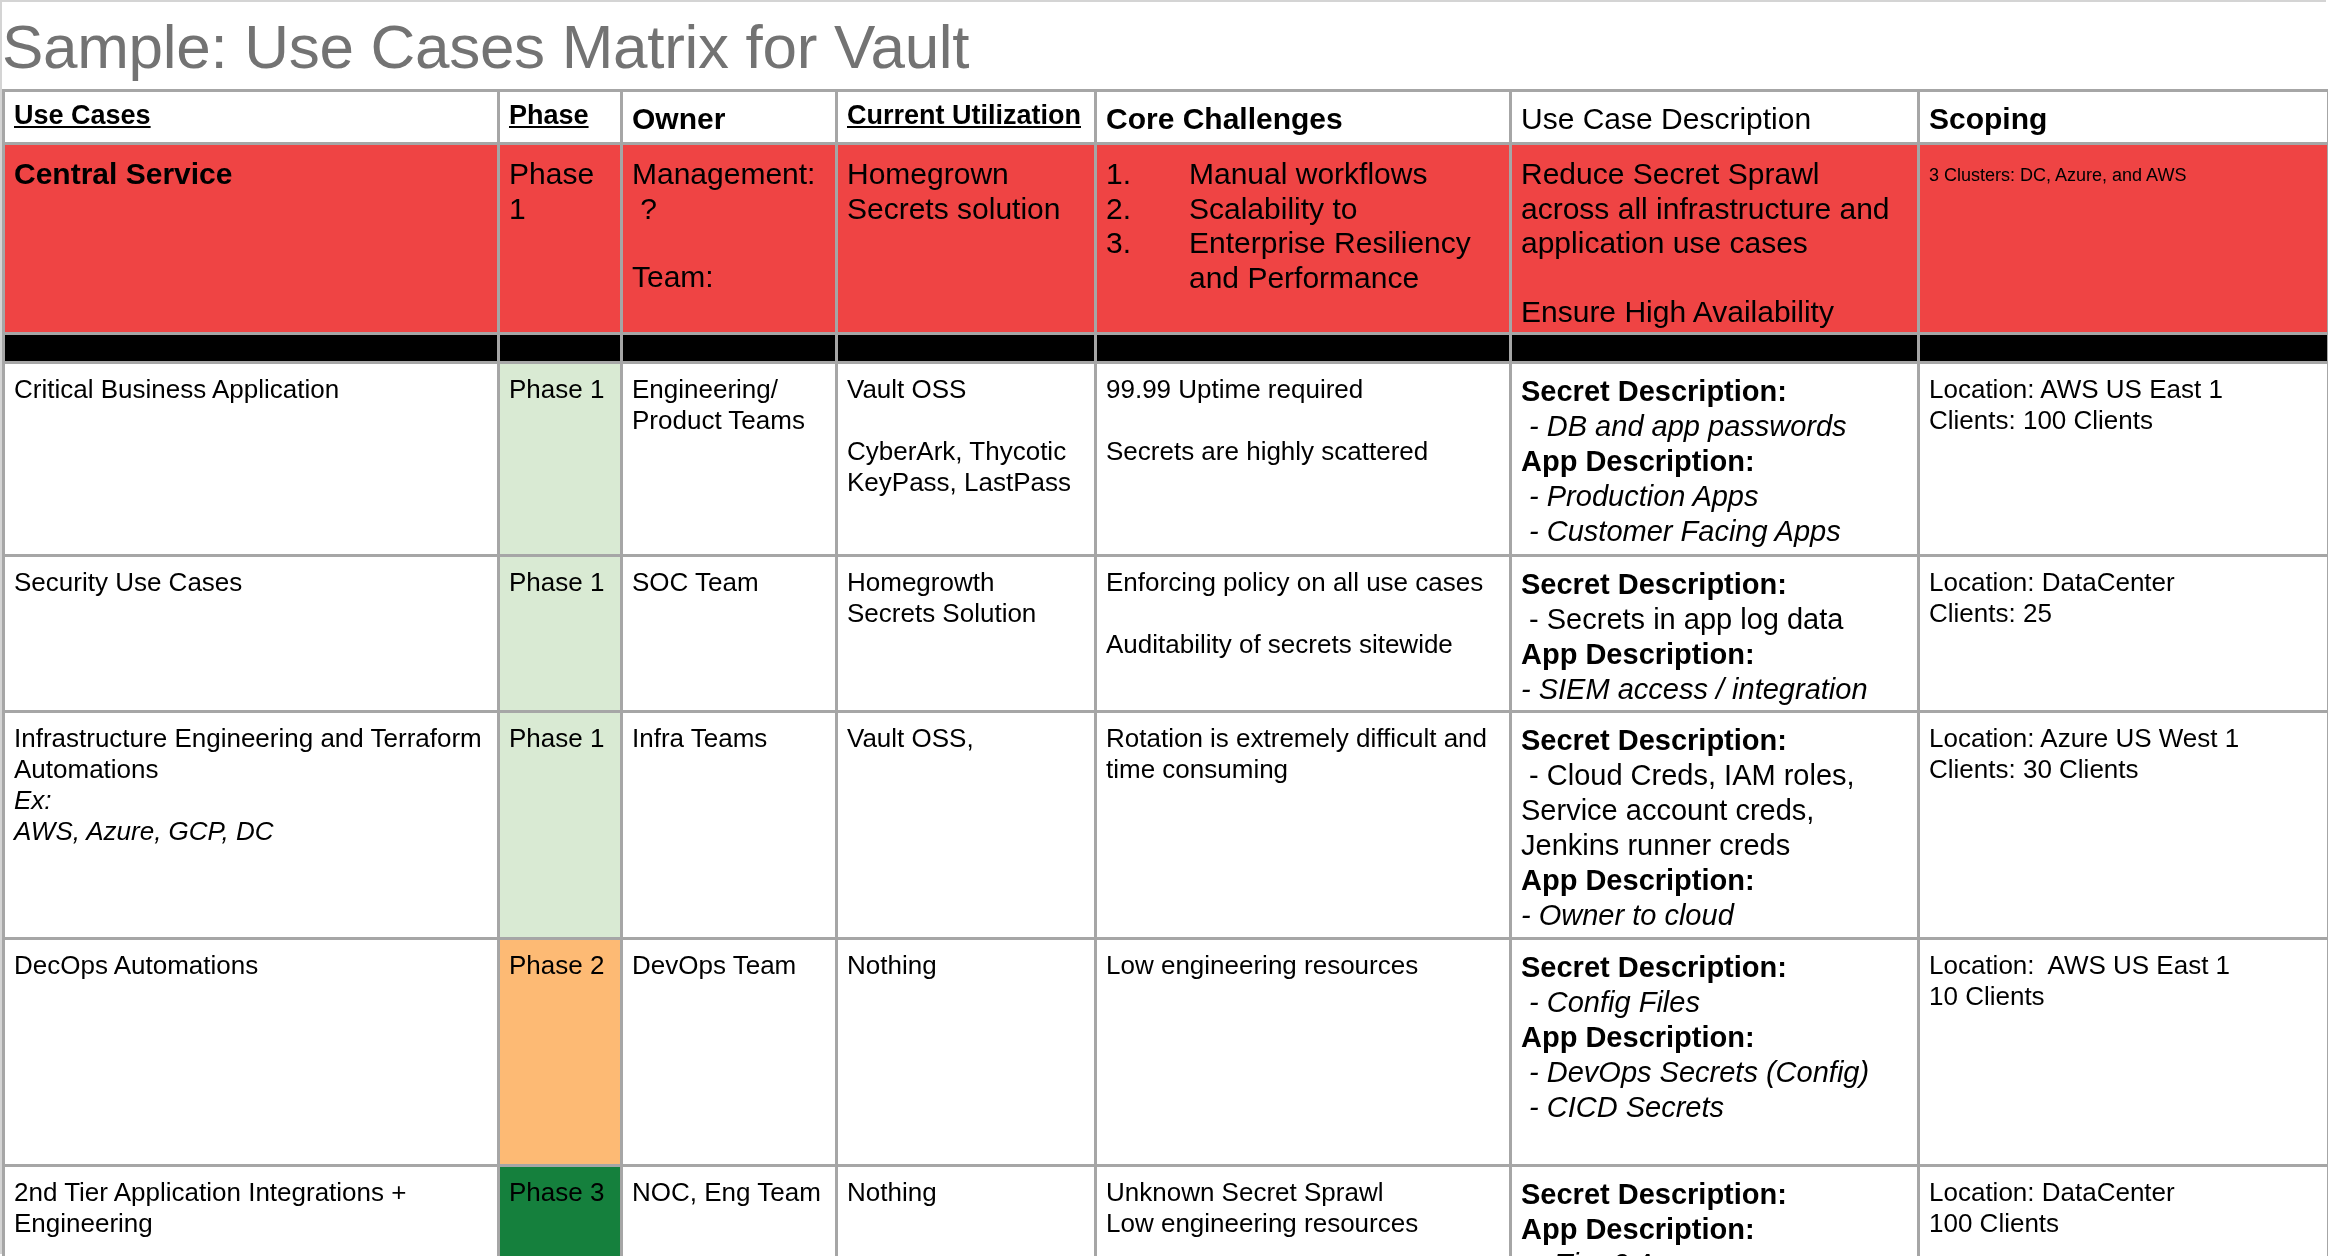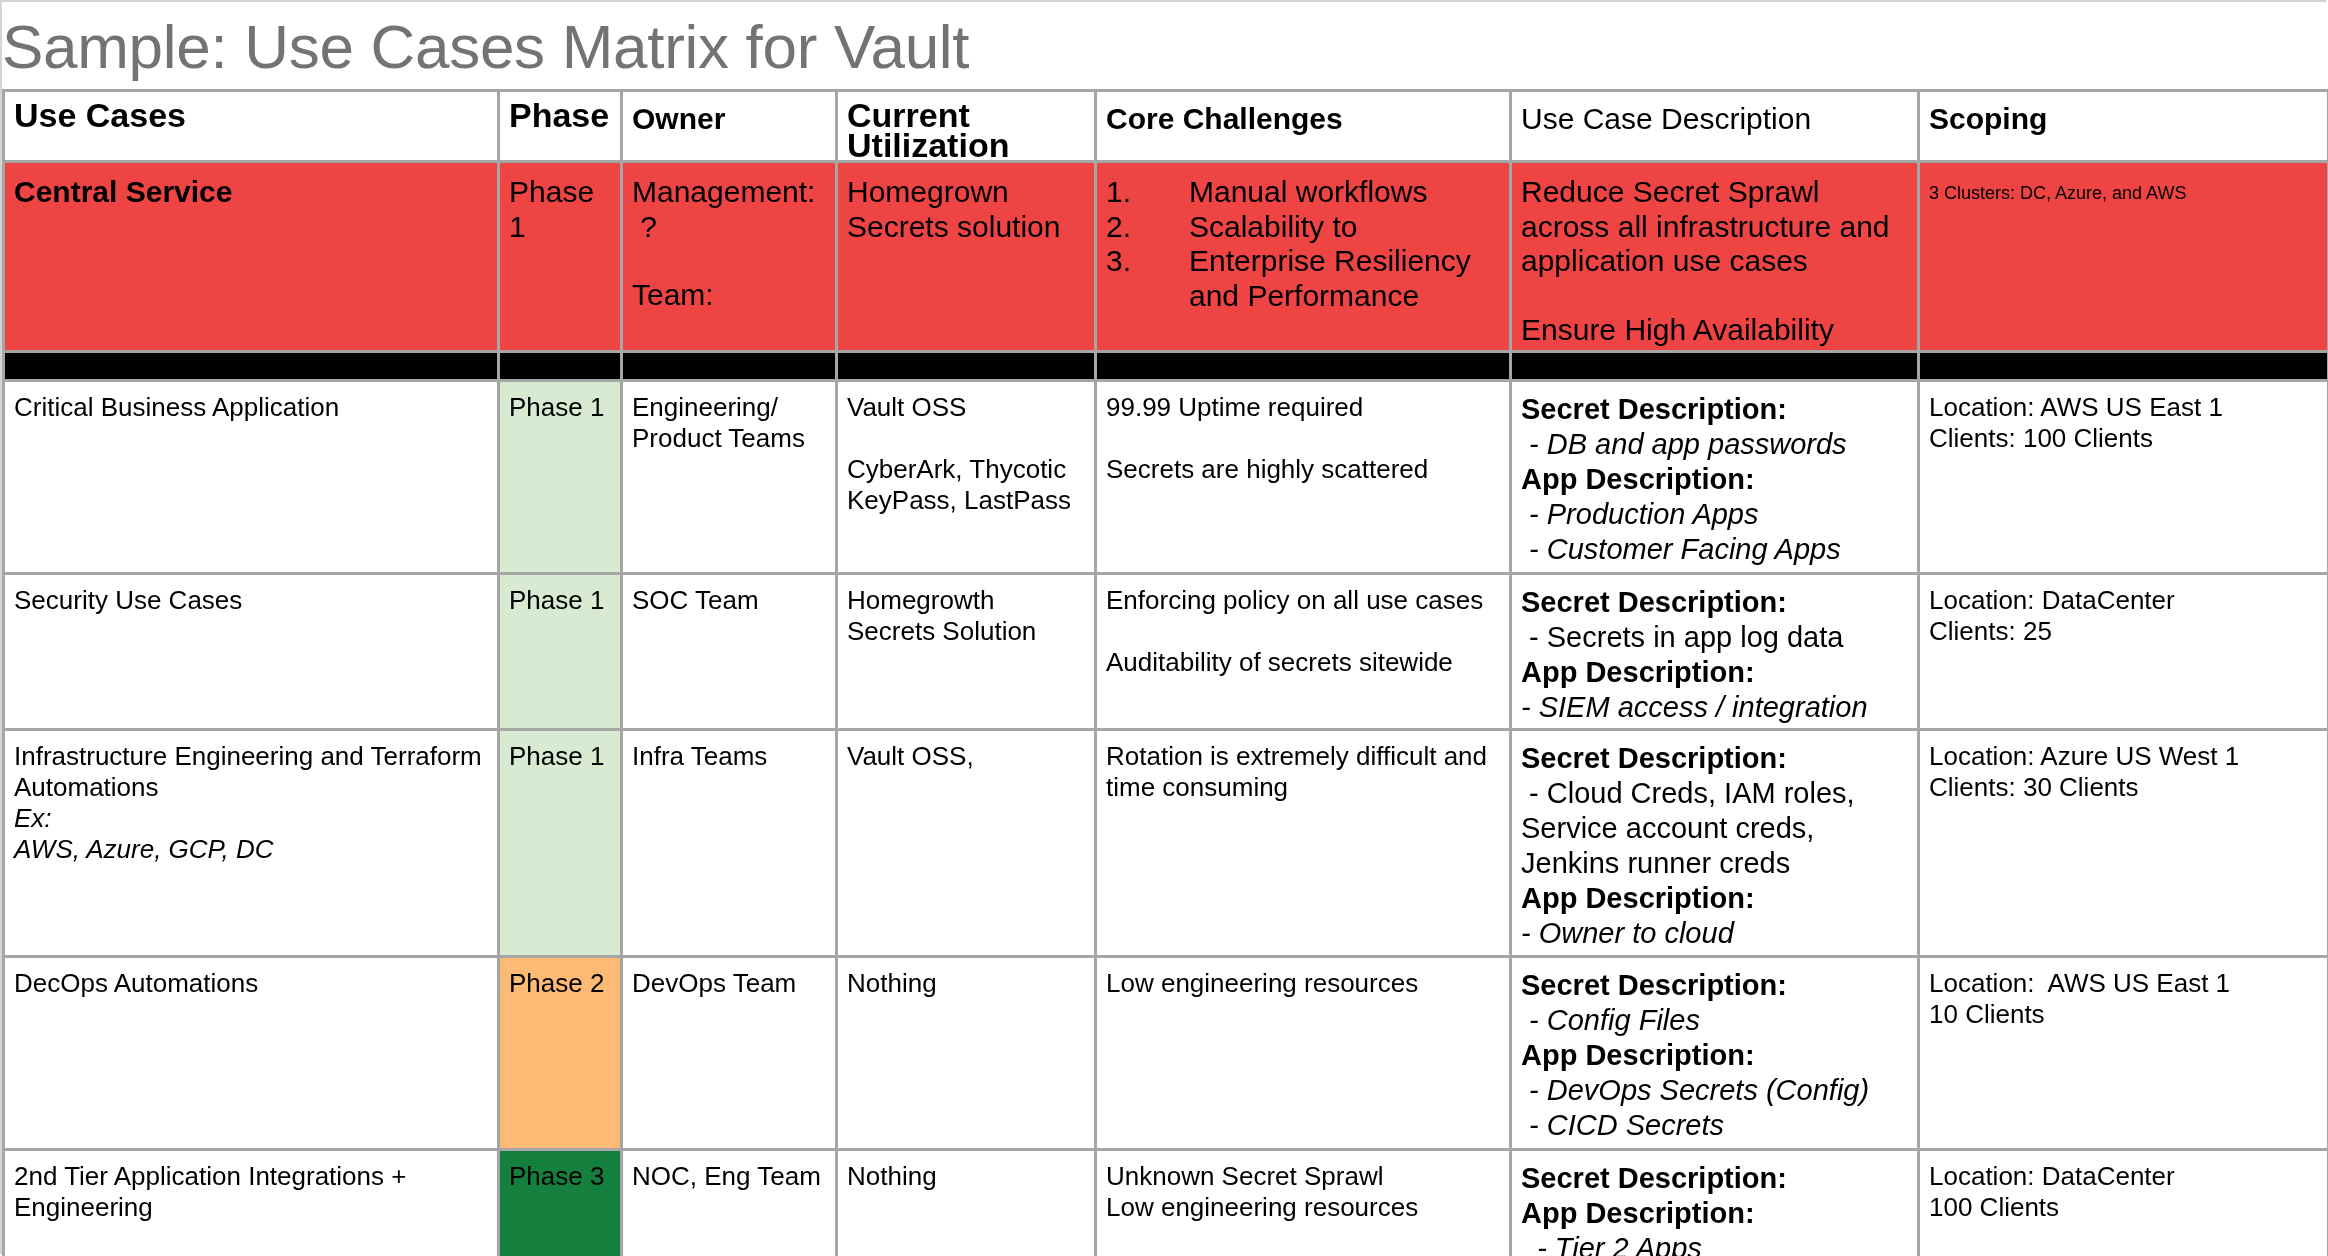--- a/index.html
+++ b/index.html
@@ -7,21 +7,21 @@
          font-family: "Liberation Sans", sans-serif; color: #000; }
   .frame { position: absolute; left: 0; top: 0; width: 2326px; height: 1254px;
            border-top: 2px solid #d4d4d4; border-left: 2px solid #d4d4d4; box-sizing: border-box; }
   .title { position: absolute; left: 2px; top: 8px; font-size: 62px; color: #737373;
            line-height: 78px; white-space: nowrap; letter-spacing: -0.3px; }
   table.matrix { position: absolute; left: 2px; top: 89px; border-collapse: collapse;
                  table-layout: fixed; width: 2325px; }
   table.matrix td, table.matrix th { border: 3px solid #a6a6a6; vertical-align: top;
                  padding: 8px 9px 0 9px; box-sizing: border-box; text-align: left; overflow: hidden; }
   th { font-weight: bold; }
-  .h-small { font-size: 34px; line-height: 30px; padding-top: 8px !important; }
+  .h-small { font-size: 27px; line-height: 30px; padding-top: 8px !important; text-decoration: underline; }
   .h-large { font-size: 30px; line-height: 36px; padding-top: 9px !important; }
   .h-normal { font-weight: normal; font-size: 30px; line-height: 36px; padding-top: 9px !important; }
   tr.header-row { height: 53px; }
   tr.central-row { height: 190px; background: #ef4444; }
   tr.central-row td { font-size: 30px; line-height: 34.5px; padding-top: 12px; }
   tr.central-row td.scoping { font-size: 18px; line-height: 32px; padding-top: 14px; }
   tr.bar-row { height: 29px; background: #000; }
   tr.bar-row td { padding: 0; }
   tr.data-row td { font-size: 26px; line-height: 31px; padding-top: 10px; margin-top: 16px; }
   tr.data-row td.desc { font-size: 29px; line-height: 35px; padding-top: 10px; }
@@ -180,21 +180,21 @@
       <span class="line"> - Cloud Creds, IAM roles, Service account creds, Jenkins runner creds</span>
       <span class="line b">App Description:</span>
       <span class="line i">- Owner to cloud</span>
     </td>
     <td>
       <span class="line">Location: Azure US West 1</span>
       <span class="line">Clients: 30 Clients</span>
     </td>
   </tr>
 
-  <tr class="data-row" style="height:193px">
+  <tr class="data-row" style="height:227px">
     <td>DecOps Automations</td>
     <td class="phase2">Phase 2</td>
     <td>DevOps Team</td>
     <td>Nothing</td>
     <td>Low engineering resources</td>
     <td class="desc">
       <span class="line b">Secret Description:</span>
       <span class="line i"> - Config Files</span>
       <span class="line b">App Description:</span>
       <span class="line i"> - DevOps Secrets (Config)</span>

